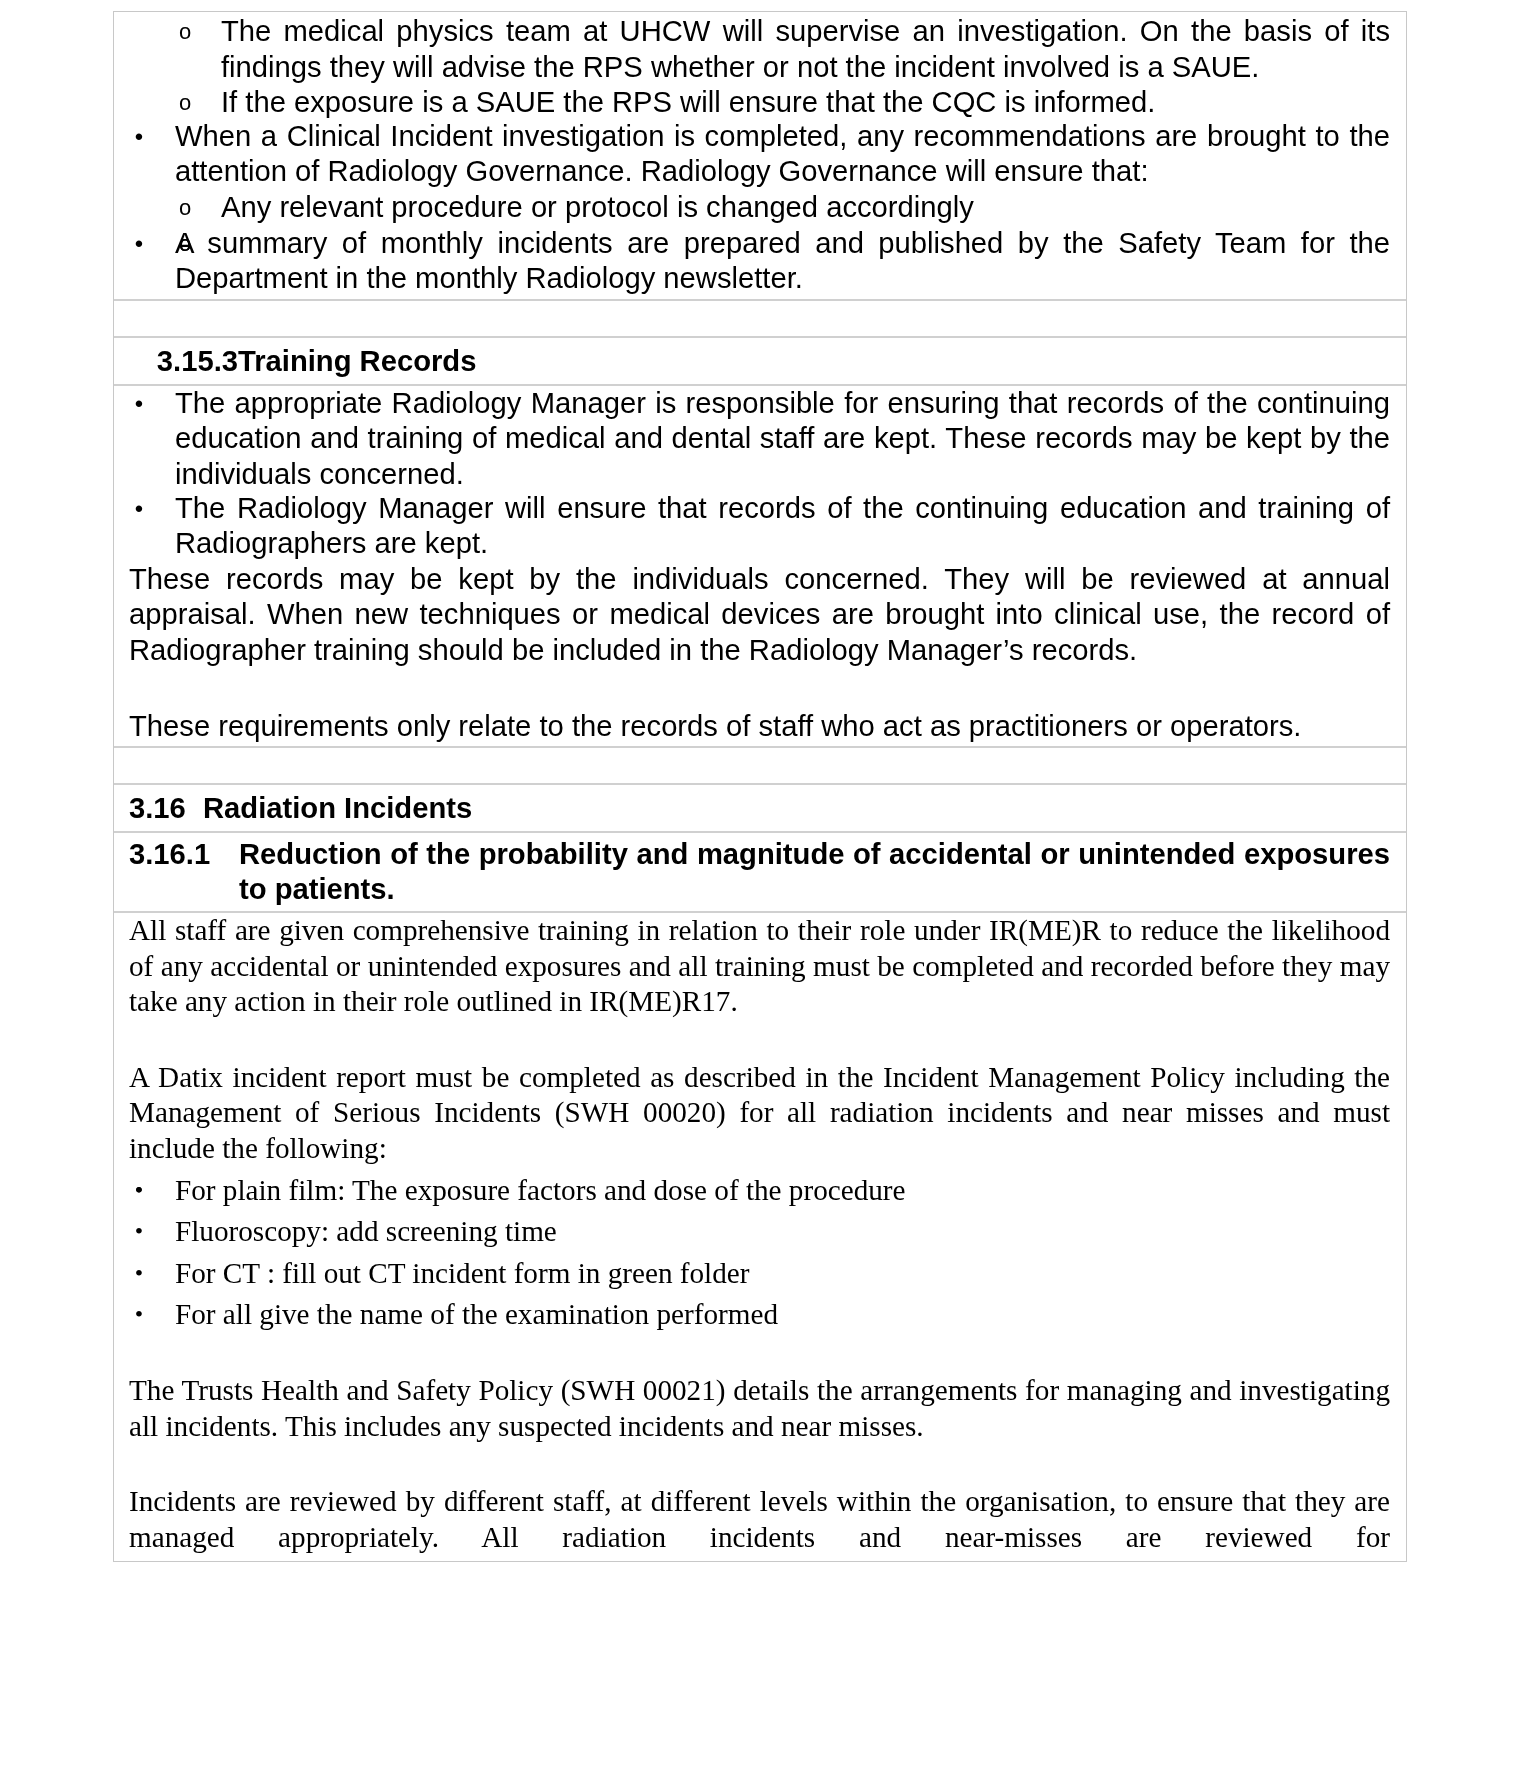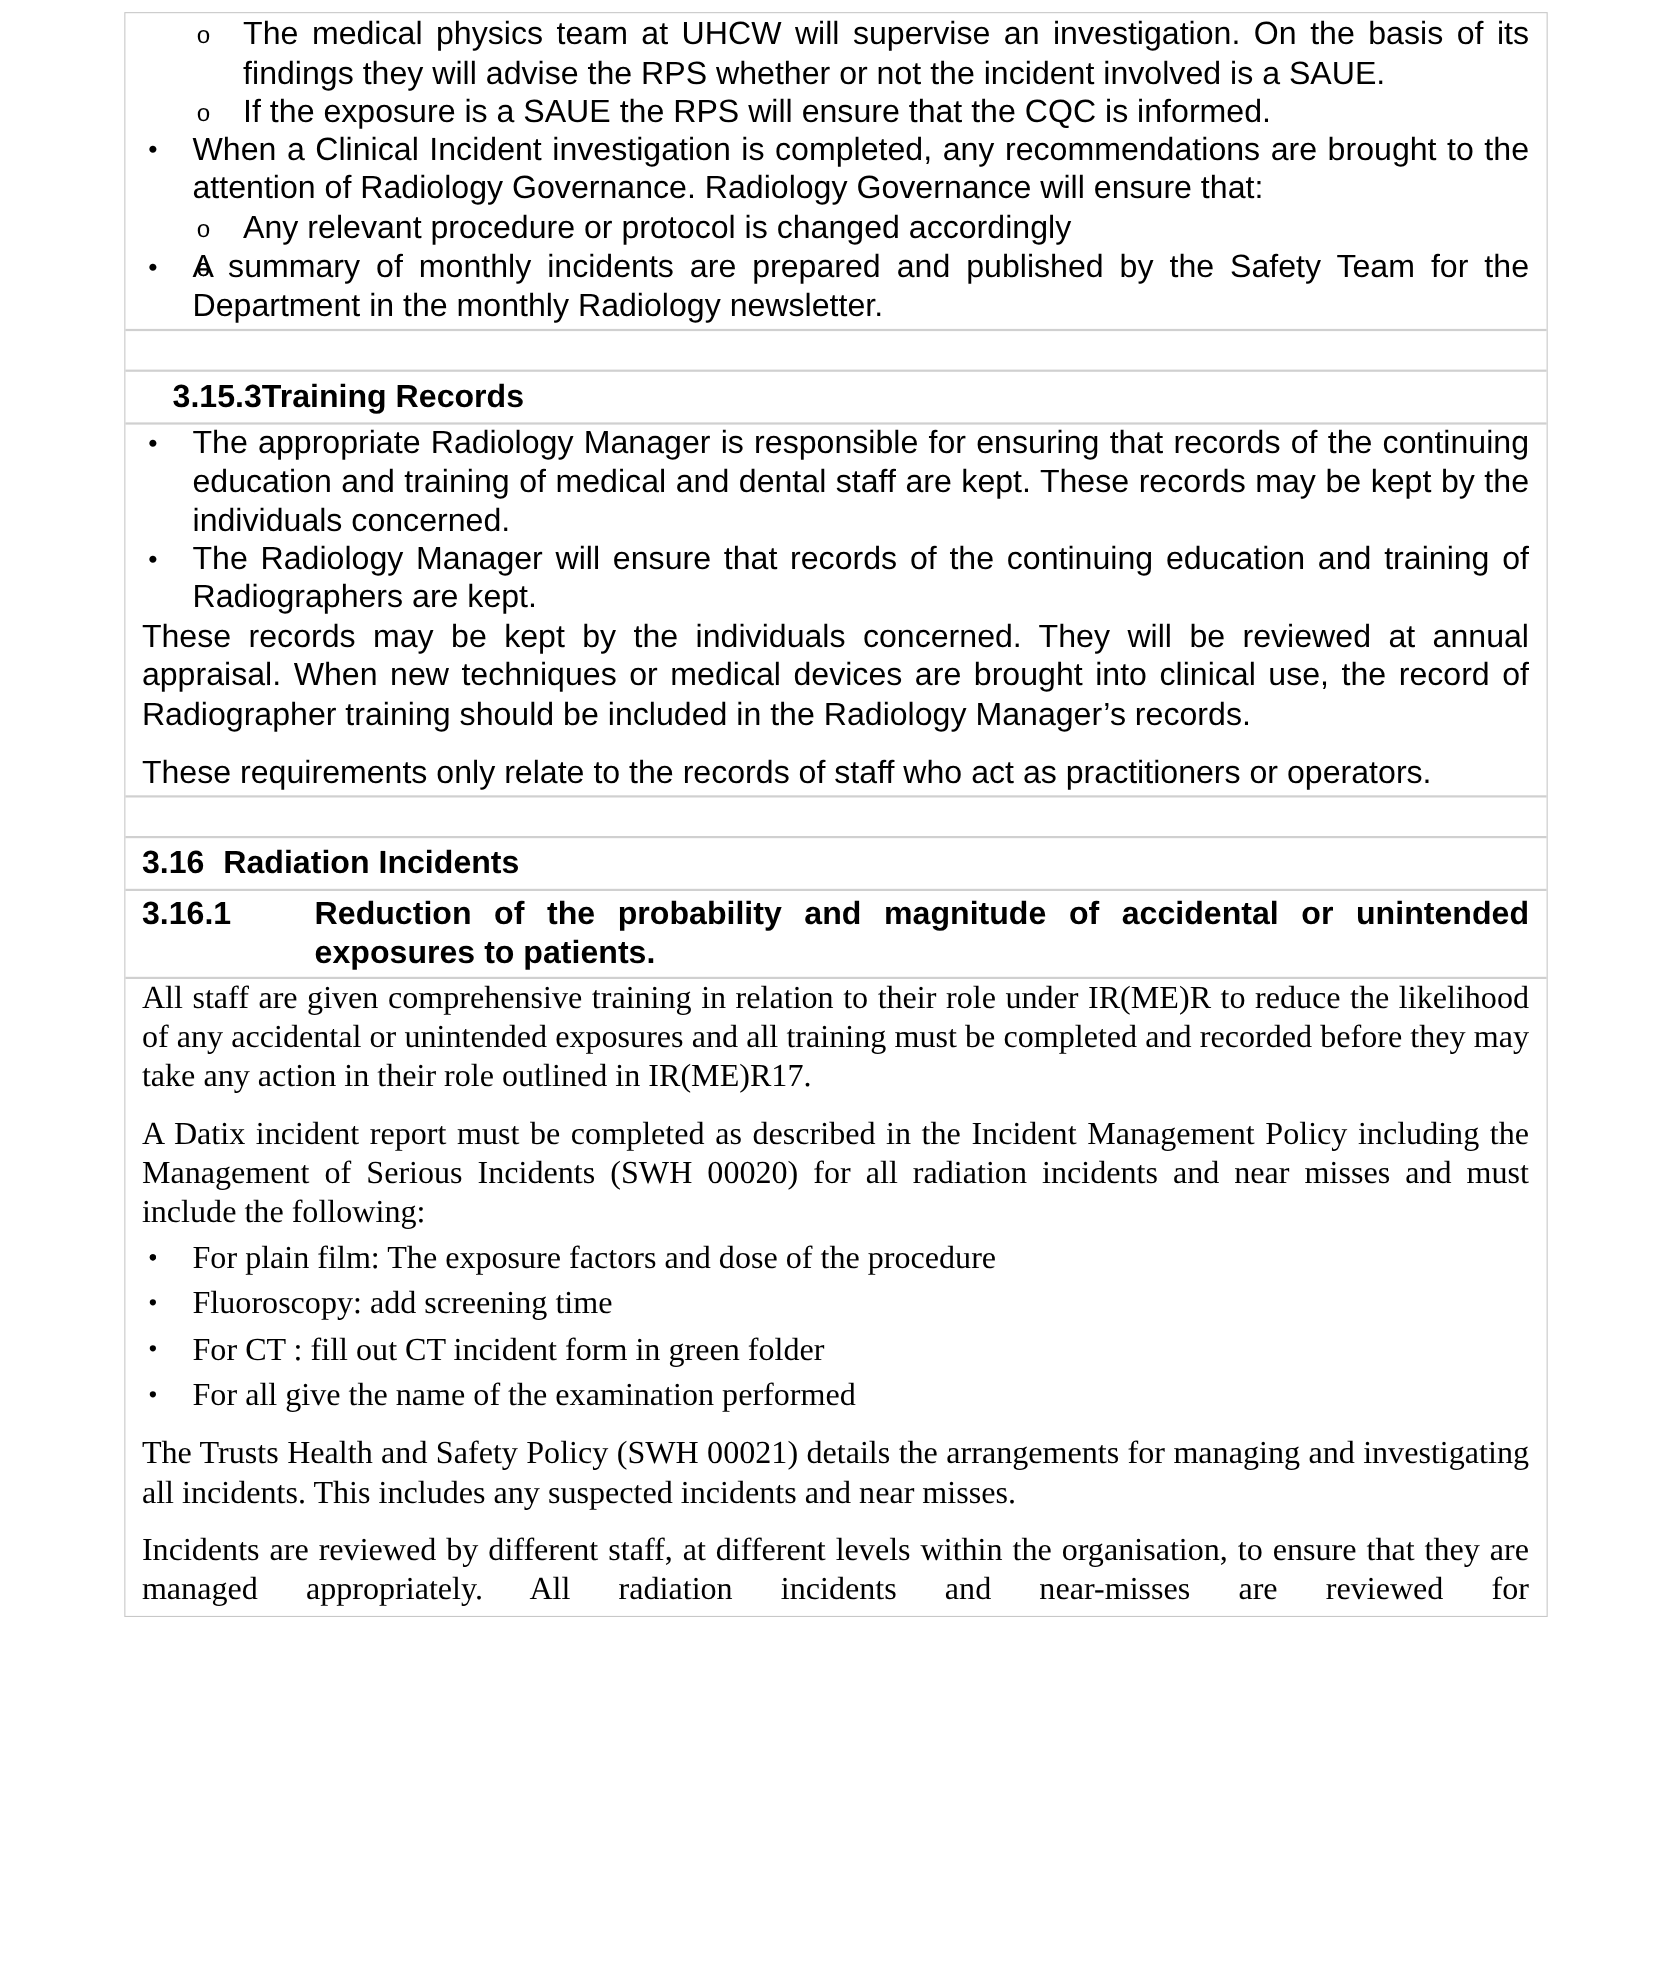--- a/index.html
+++ b/index.html
@@ -39,21 +39,20 @@
       line-height: 38px;
     }
     .heading-num {
       display: inline-block;
     }
     .h3-num { width: 109px; text-align: right; }
     .h2-num { width: 74px; }
     .h4 {
       display: flex;
       text-align: justify;
-      gap: 47px;
     }
     .h4 .heading-num { width: 110px; flex: none; }
     .h4 .heading-text { flex: 1; text-align: justify; text-align-last: left; }
     .list { margin: 0; padding: 0; list-style: none; }
     .li {
       position: relative;
       padding-left: 46px;
       text-align: justify;
     }
     .li .bullet {
@@ -69,21 +68,21 @@
     }
     .li.sub .bullet {
       left: 46px;
       font-size: 22px;
     }
     .li.spaced { margin-bottom: 6px; }
     .para {
       text-align: justify;
       text-align-last: left;
     }
-    .para.gap { margin-top: 17px; }
+    .para.gap { margin-top: 40px; }
   </style>
 </head>
 <body>
 
 <div class="doc-table">
 
   <div class="row" style="padding-top:2px; padding-bottom:2px;">
     <div class="list">
       <div class="li sub">
         <span class="bullet">o</span>

